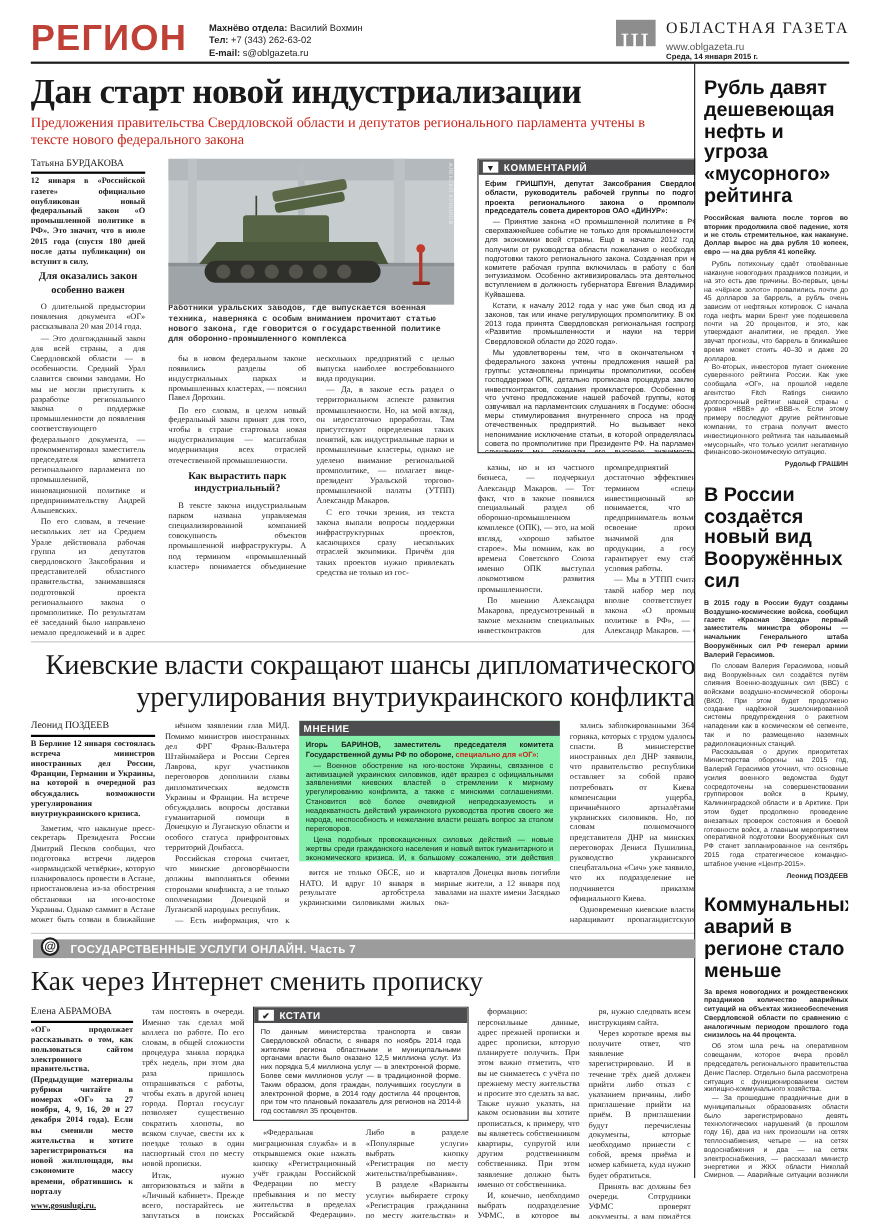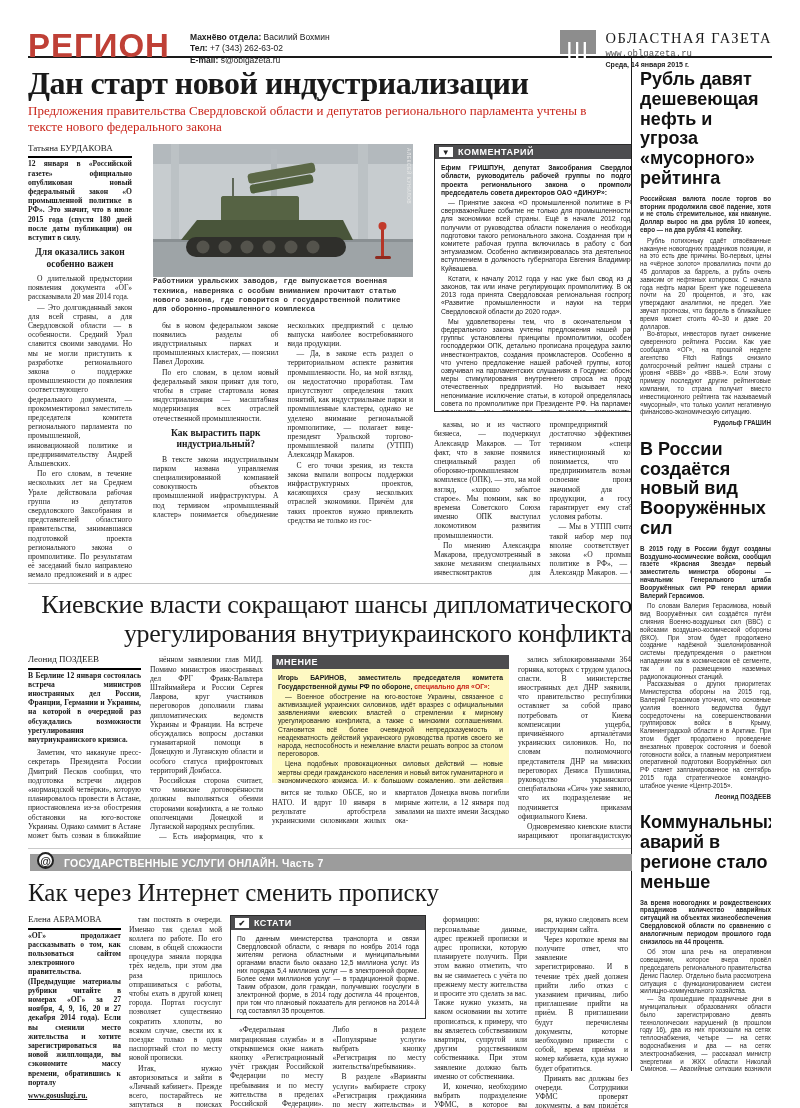--- a/index.html
+++ b/index.html
@@ -5,33 +5,33 @@
   :root{
     --region-red:#bf4036; --deck-red:#c9241a; --bar-gray:#9c9c9c; --box-header:#4d4d4f;
   }
   *{box-sizing:border-box; margin:0; padding:0;}
   html,body{background:#ffffff;}
   body{width:800px; height:1108px; overflow:hidden; position:relative;
        font-family:"Liberation Serif","DejaVu Serif",serif; color:#1a1a1a;}
   .page{padding:0 28px;}
 
   
-  header{display:flex; align-items:flex-start; padding-top:30px; height:58px;
+  header{display:flex; align-items:flex-start; padding-top:18px; height:58px;
          border-bottom:2px solid #1a1a1a;}
   .region{font-family:"Liberation Sans","DejaVu Sans",sans-serif; font-weight:700;
           font-size:33px; line-height:0.95; letter-spacing:1px; color:var(--region-red);}
   .editor{font-family:"Liberation Sans","DejaVu Sans",sans-serif; font-size:8.5px;
           line-height:1.35; margin-left:20px; margin-top:2px; color:#222;}
   .editor b{font-weight:700;}
   .mail{cursor:pointer;}
   .mast-right{margin-left:auto; display:flex; gap:10px; align-items:flex-start;}
   .pagenum{width:36px; height:24px; background:#8d8d8d; color:#fff; text-align:center;
-           font-family:Liberation Sans, sans-serif; font-size:24px; line-height:42px; letter-spacing:1px;}
+           font-family:Liberation Serif, serif; font-size:24px; line-height:42px; letter-spacing:1px;}
   .mast-meta .paper{font-family:"Liberation Serif",serif; font-size:14.5px; letter-spacing:1.5px;}
-  .mast-meta .site{font-family:Liberation Mono, monospace; font-size:9px; color:#555; margin-top:2px; cursor:pointer;}
+  .mast-meta .site{font-family:Liberation Sans, sans-serif; font-size:9px; color:#555; margin-top:2px; cursor:pointer;}
   .mast-meta .date{font-family:"Liberation Sans",sans-serif; font-size:7px; font-weight:700; margin-top:2px;}
 
   
   .page-body{display:flex; align-items:stretch;}
   main{width:604px;}
   aside{width:140px; border-left:1px solid #1a1a1a; padding-left:8px; margin-left:-1px;
         height:1013px; overflow:hidden; padding-top:12px;
         font-family:"Liberation Sans","DejaVu Sans",sans-serif;}
 
   
@@ -71,21 +71,21 @@
   .boxbody p{margin:0 0 2px; text-indent:7px;}
   .boxbody p.box-intro{font-weight:700; text-indent:0;}
   .comment-box{height:268px; overflow:hidden;}
   .red{color:var(--deck-red);}
 
   
   .kiev{border-top:1px solid #c2c2c2; margin-top:4px; padding-top:2px;}
   .k-headline{font-size:26px; line-height:1.12; font-weight:400; margin:4px 0 7px; letter-spacing:-0.3px;text-align:right;}
   .kiev-body{display:grid; grid-template-columns:113px 113px 237px 113px; column-gap:9px;
              height:186px; overflow:hidden;}
-  .opinion-box{background:#fef9c3; margin-bottom:5px; height:128px; overflow:hidden;}
+  .opinion-box{background:#86efac; margin-bottom:5px; height:128px; overflow:hidden;}
   .op-below{height:50px; overflow:hidden;}
 
   
   .services{border-top:1px solid #c9c9c9; margin-top:7px; padding-top:5px;}
   .banner{position:relative; height:17px; background:var(--bar-gray); margin-left:2px;}
   .banner .label{position:absolute; left:34px; top:3px; color:#fff;
                  font-family:"Liberation Sans",sans-serif; font-weight:700; font-size:10.5px; letter-spacing:0.3px;}
   .at-icon{position:absolute; left:7px; top:-2px; width:17px; height:17px; border-radius:50%;
            background:#fff; border:2px solid #222; color:#222; font-family:"Liberation Sans",sans-serif;
            font-weight:700; font-size:11px; line-height:14px; text-align:center;}

